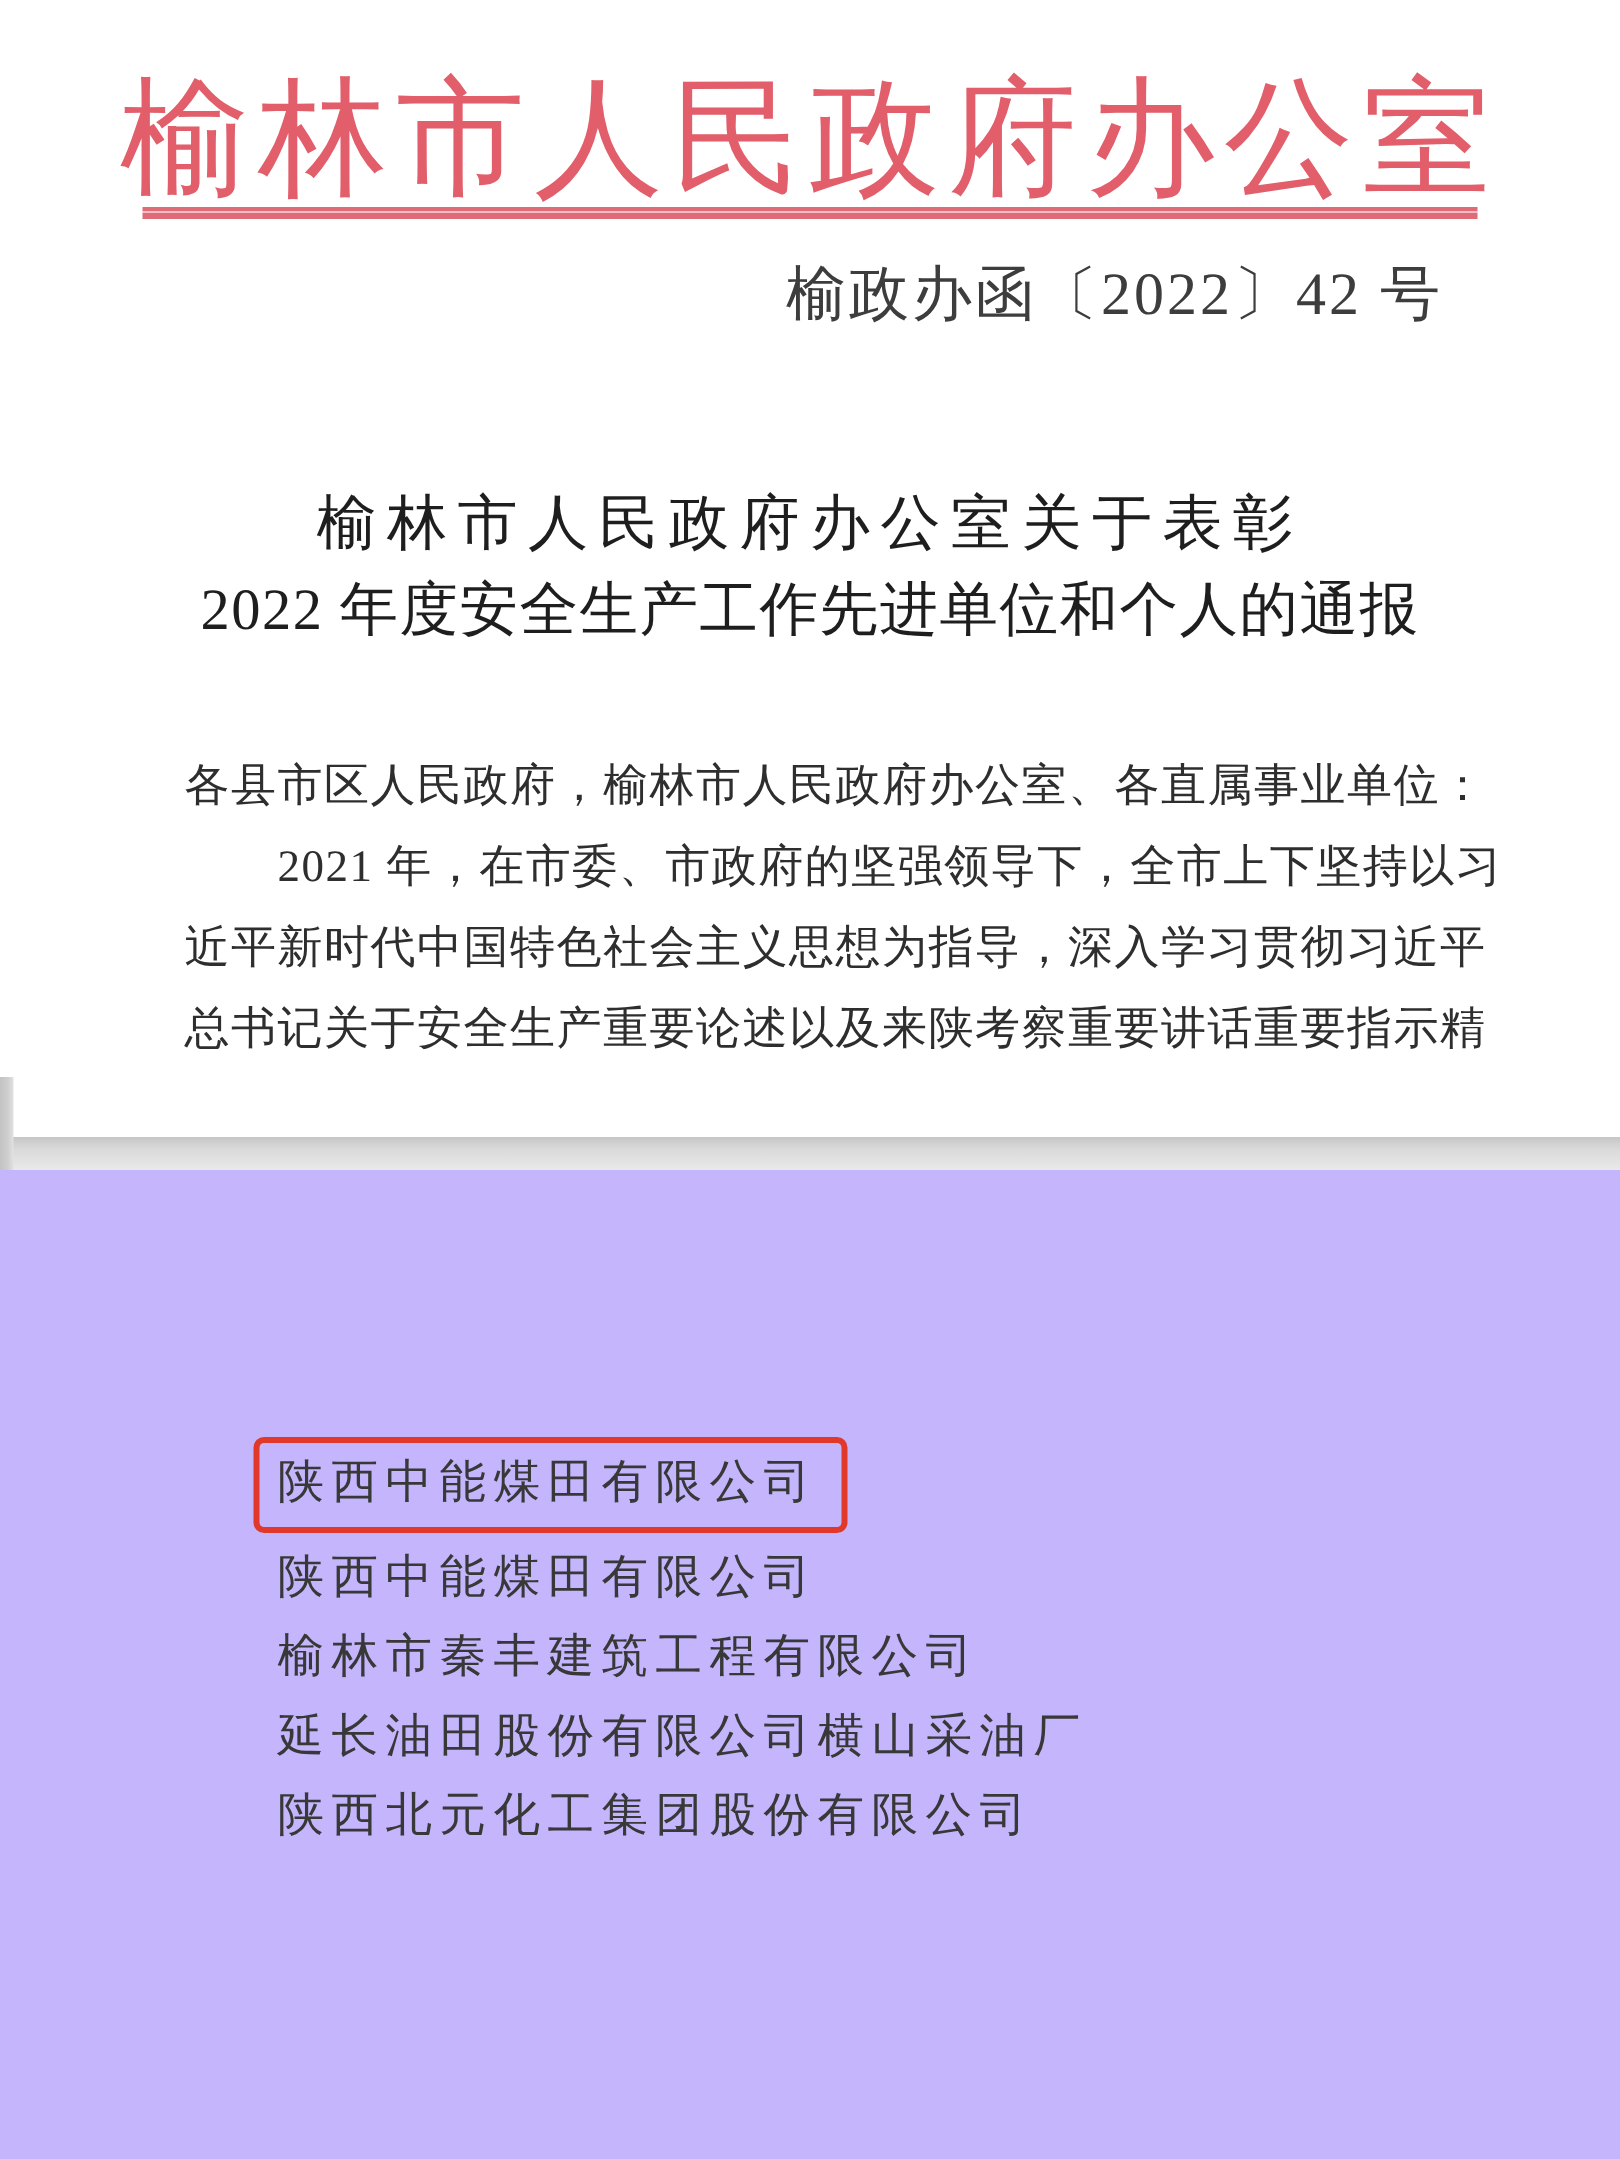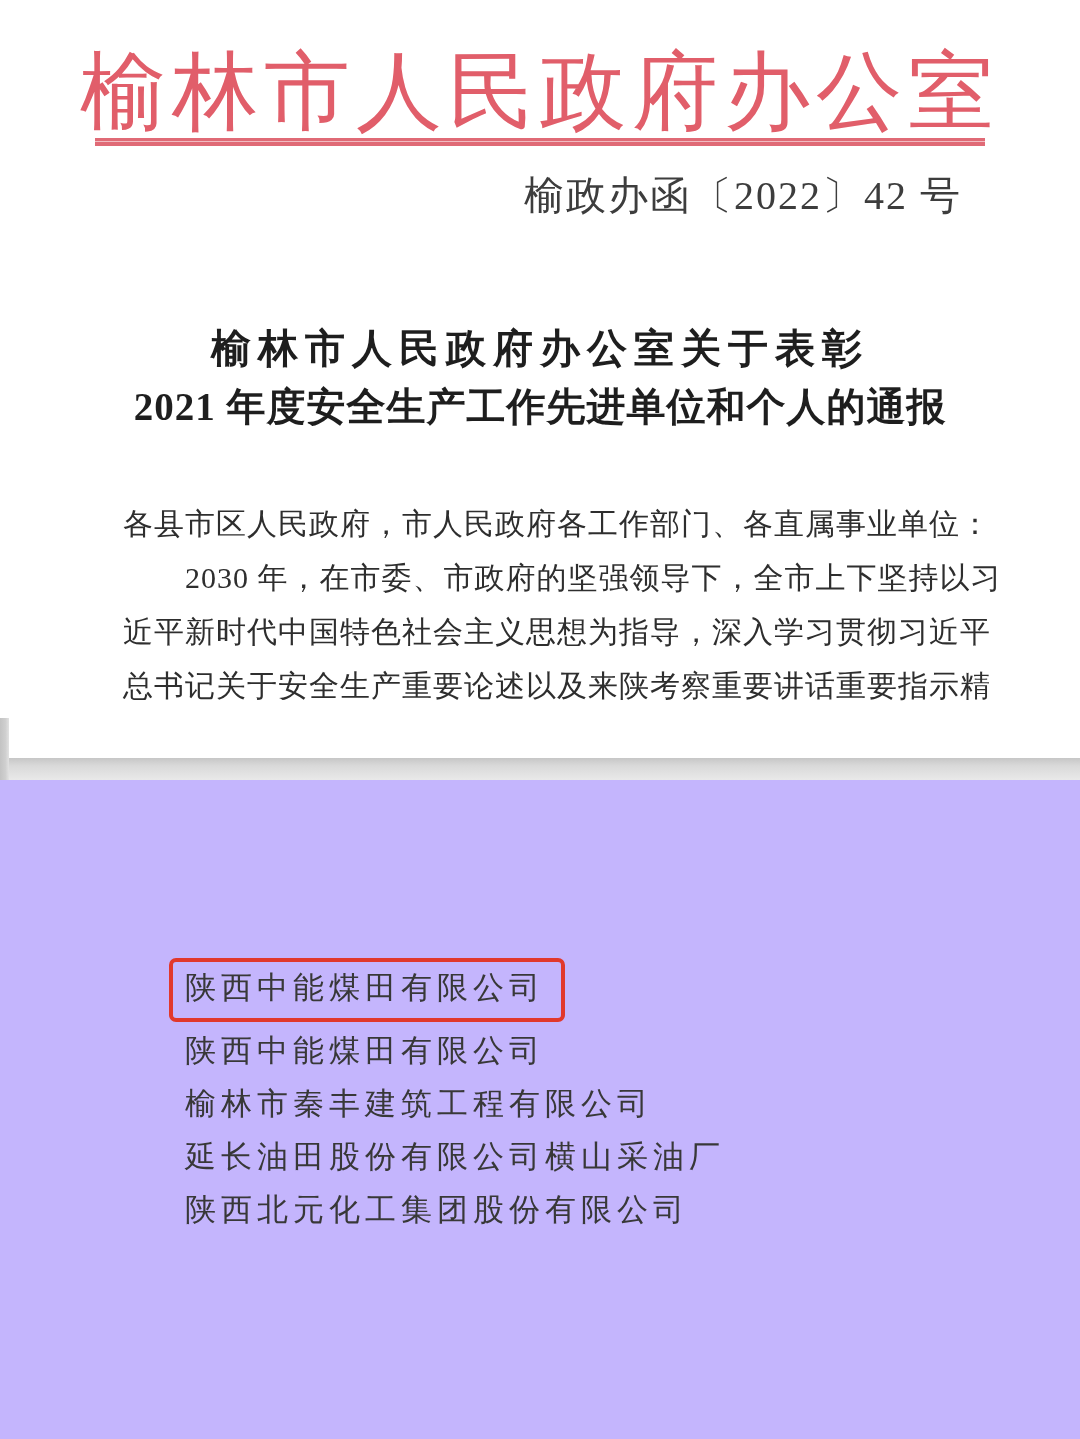--- a/index.html
+++ b/index.html
@@ -54,21 +54,21 @@
     font-size: 40px;
     letter-spacing: 2px;
     color: #3d3d3d;
     white-space: nowrap;
   }
   .doc-title {
     position: absolute;
     left: 0; top: 322px;
     width: 1080px;
     text-align: center;
-    font-weight: bold;
+    font-weight: normal;
     color: #1e1e1e;
   }
   .doc-title .t1 {
     font-size: 40px;
     letter-spacing: 7px;
     line-height: 54px;
     white-space: nowrap;
   }
   .doc-title .t2 {
     font-size: 39px;
@@ -147,26 +147,26 @@
   <div class="page1">
 
     <div class="org-title">榆林市人民政府办公室</div>
 
     <div class="red-rule"></div>
 
     <div class="doc-number">榆政办函〔2022〕42 号</div>
 
     <div class="doc-title">
       <div class="t1">榆林市人民政府办公室关于表彰</div>
-      <div class="t2">2021 年度安全生产工作先进单位和个人的通报</div>
+      <div class="t2">2022 年度安全生产工作先进单位和个人的通报</div>
     </div>
 
     <div class="body-text">
-      <div class="body-line">各县市区人民政府，市人民政府各工作部门、各直属事业单位：</div>
-      <div class="body-line indent">2030 年，在市委、市政府的坚强领导下，全市上下坚持以习</div>
+      <div class="body-line">各县市区人民政府，榆林市人民政府办公室、各直属事业单位：</div>
+      <div class="body-line indent">2021 年，在市委、市政府的坚强领导下，全市上下坚持以习</div>
       <div class="body-line">近平新时代中国特色社会主义思想为指导，深入学习贯彻习近平</div>
       <div class="body-line">总书记关于安全生产重要论述以及来陕考察重要讲话重要指示精</div>
     </div>
   </div>
 
   <div class="page-divider"></div>
   <div class="left-strip"></div>
 
   <div class="page2">
     <ul class="company-list">

